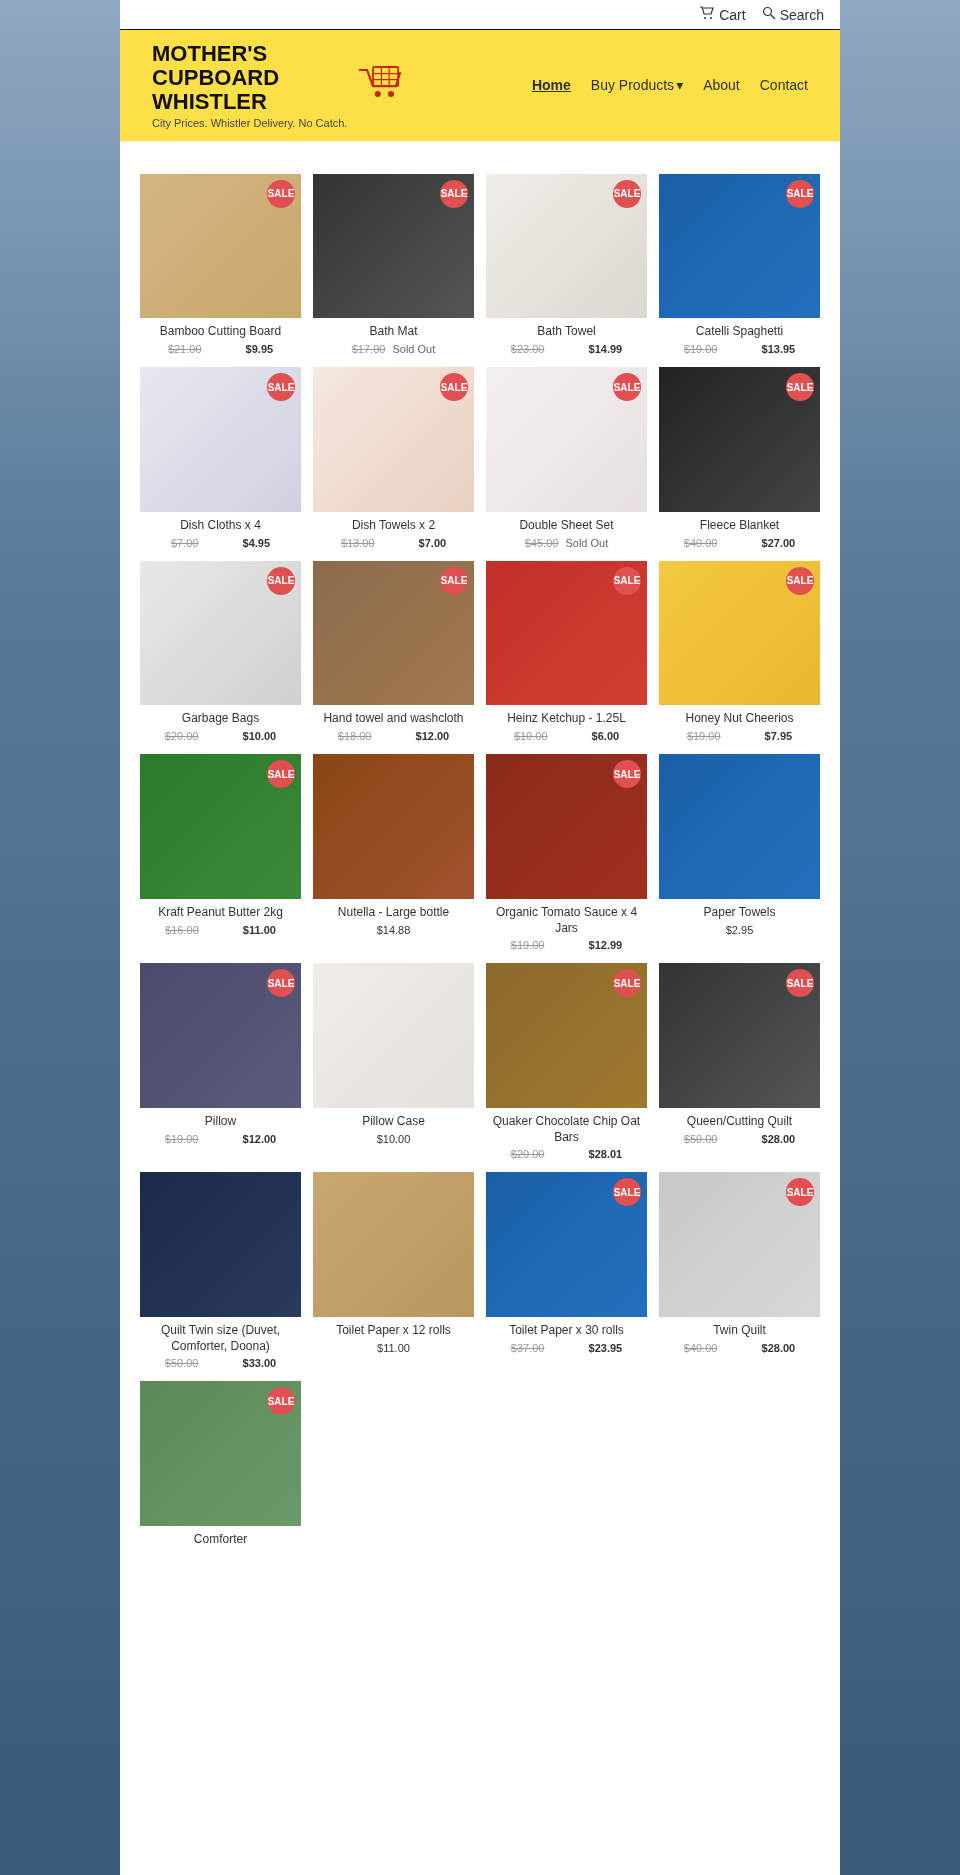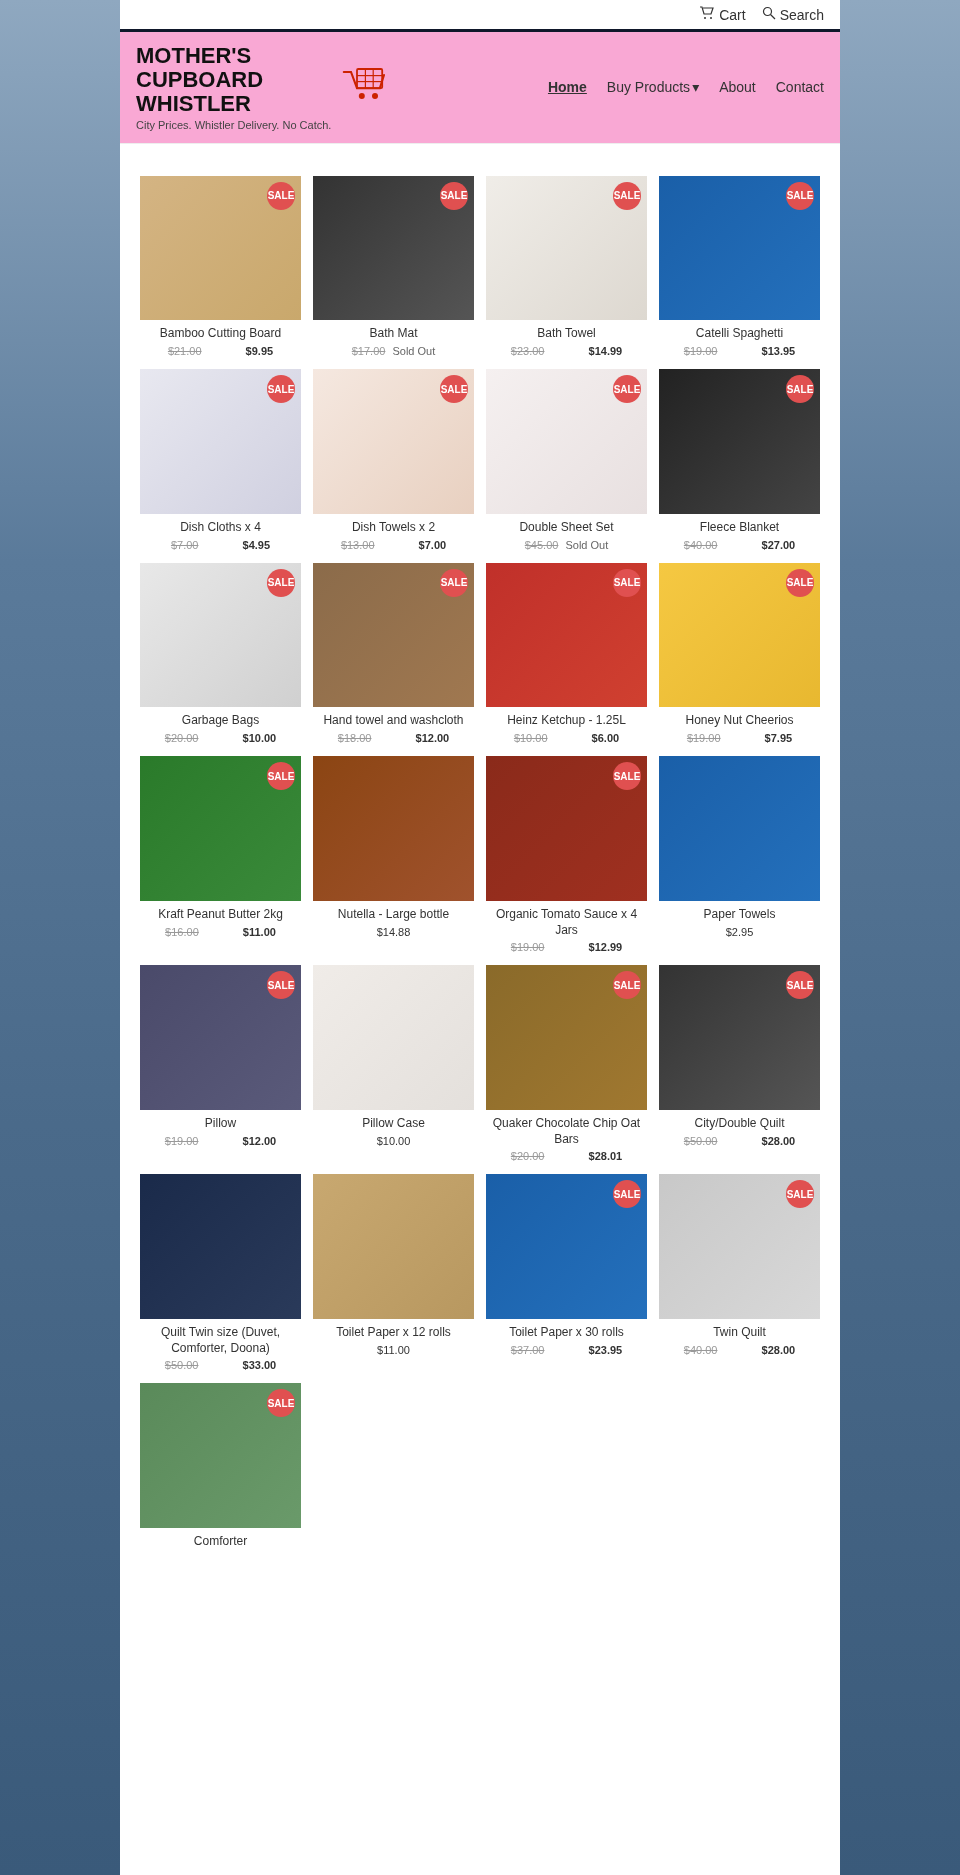--- a/index.html
+++ b/index.html
@@ -14,38 +14,38 @@
       margin: 0 auto;
       background: #fff;
       min-height: 1875px;
     }
     
     .top-bar {
       display: flex;
       justify-content: flex-end;
       align-items: center;
       padding: 6px 16px;
-      border-bottom: 3px solid #0f172a;
+      border-bottom: 1px solid #0f172a;
       background: #fff;
       gap: 16px;
     }
     .top-bar-item {
       display: flex;
       align-items: center;
       gap: 4px;
       font-size: 14px;
       color: #333;
       cursor: pointer;
     }
     
     .header {
       display: flex;
       justify-content: space-between;
-      padding: 12px 16px;
-      background: #f9a8d4;
+      padding: 12px 32px;
+      background: #fde047;
       border-bottom: 1px solid #eee;
     }
     .logo-area {
       display: flex;
       align-items: center;
       gap: 8px;
     }
     .logo-text {
       font-size: 22px;
       font-weight: 900;
@@ -453,21 +453,21 @@
     <div class="product-prices">
       <span class="price-original">$20.00</span>
       <span class="price-sale">$28.01</span>
     </div>
   </div>
         <div class="product-card">
     <div class="product-image-wrap">
       <div class="product-img-placeholder img-queenquilt"></div>
       <div class="sale-badge">SALE</div>
     </div>
-    <div class="product-name">City/Double Quilt</div>
+    <div class="product-name">Queen/Cutting Quilt</div>
     <div class="product-prices">
       <span class="price-original">$50.00</span>
       <span class="price-sale">$28.00</span>
     </div>
   </div>
         <div class="product-card">
     <div class="product-image-wrap">
       <div class="product-img-placeholder img-quilttwins"></div>
 
     </div>

